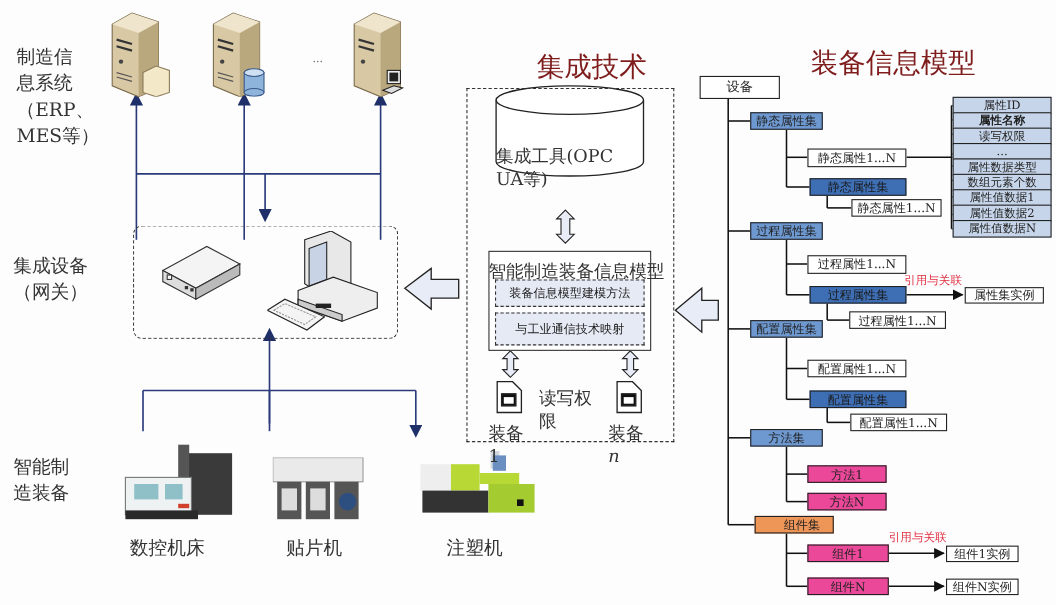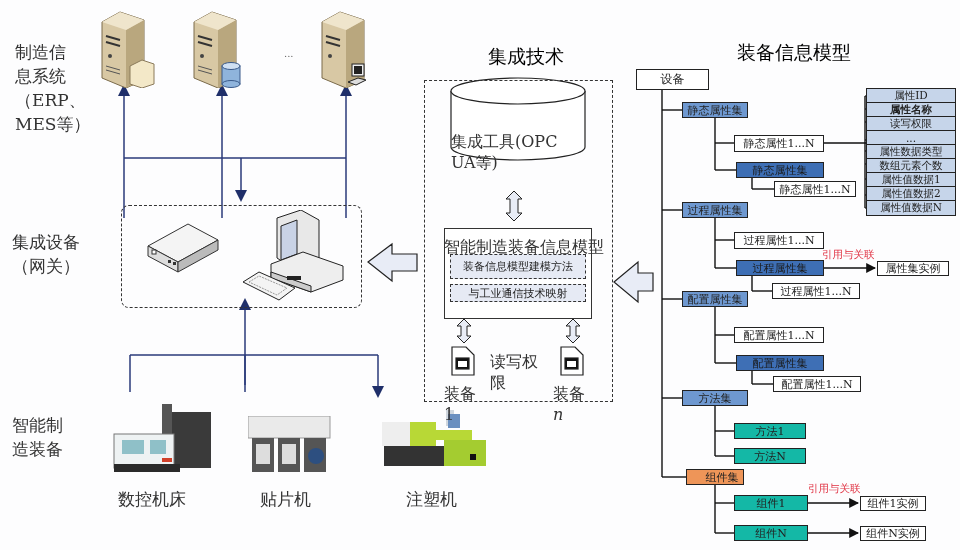--- a/index.html
+++ b/index.html
@@ -1,27 +1,27 @@
 <!DOCTYPE html>
 <html><head>
 <meta charset="utf-8">
 <style>
   html, body { margin:0; padding:0; }
   body { width:960px; height:550px; background:#fdfdfe; position:relative; overflow:hidden;
          font-family:"DejaVu Serif","Liberation Serif",serif; color:#222; }
   .abs { position:absolute; }
   .lbl { position:absolute; font-size:17px; line-height:24px; color:#333; }
-  .title { position:absolute; font-size:19px; color:#000000; }
+  .title { position:absolute; font-size:25px; color:#7f1d1d; }
   svg.wires { position:absolute; left:0; top:0; }
   .box { position:absolute; box-sizing:border-box; border:1.5px solid #222; font-size:11px;
          display:flex; align-items:center; justify-content:center; white-space:nowrap; color:#222; }
   .wbox { background:#fff; }
   .dbox { background:#3e6fb5; color:#1a1a1a; }
   .mbox { background:#6e98d0; }
-  .gbox { background:#14b8a6; }
+  .gbox { background:#ec4899; }
   .obox { background:#ee9558; }
   .cell { position:absolute; box-sizing:border-box; left:866px; width:90px; height:16px;
           background:#c6d5ea; border:1.5px solid #222; font-size:10.5px; display:flex;
           align-items:center; justify-content:center; white-space:nowrap; color:#222; }
   .red { position:absolute; font-size:10.5px; color:#e03040; font-family:"DejaVu Sans",sans-serif; }
   .dash { position:absolute; box-sizing:border-box; border:1.5px dashed #333; border-radius:8px; }
   .mid { position:absolute; font-size:16px; color:#333; text-align:left; }
 </style>
 </head>
 <body>
@@ -245,21 +245,21 @@
 <div class="lbl" style="left:118px;top:487px;">数控机床</div>
 <div class="lbl" style="left:260px;top:487px;">贴片机</div>
 <div class="lbl" style="left:406px;top:487px;">注塑机</div>
 
 <div class="title" style="left:488px;top:44px;">集成技术</div>
 <div class="dash" style="left:424px;top:80px;width:189px;height:322px;border-radius:0;"></div>
 <div class="mid" style="left:451px;top:132px;width:134px;">集成工具(OPC UA等)</div>
 <div class="abs" style="left:444px;top:228px;width:148px;height:91px;border:1.5px solid #333;box-sizing:border-box;background:#fff;"></div>
 <div class="mid" style="left:444px;top:237px;width:174px;">智能制造装备信息模型</div>
 <div class="abs" style="left:450px;top:254px;width:136px;height:25px;border:1.2px dashed #333;box-sizing:border-box;background:#e6eaf4;font-size:11px;display:flex;align-items:center;justify-content:center;">装备信息模型建模方法</div>
-<div class="abs" style="left:450px;top:284px;width:136px;height:18px;border:1.2px dashed #333;box-sizing:border-box;background:#e6eaf4;font-size:11px;display:flex;align-items:center;justify-content:center;">与工业通信技术映射</div>
+<div class="abs" style="left:450px;top:284px;width:136px;height:30px;border:1.2px dashed #333;box-sizing:border-box;background:#e6eaf4;font-size:11px;display:flex;align-items:center;justify-content:center;">与工业通信技术映射</div>
 <div class="mid" style="left:490px;top:352px;width:58px;">读写权限</div>
 <div class="mid" style="left:490px;top:364px;width:58px;color:#666;">...</div>
 <div class="mid" style="left:444px;top:384px;width:40px;">装备1</div>
 <div class="mid" style="left:553px;top:384px;width:40px;"><span>装备</span><i>n</i></div>
 
 <div class="title" style="left:737px;top:40px;">装备信息模型</div>
 
 <div class="box wbox" style="left:636px;top:69px;width:73px;height:21px;font-size:12px;">设备</div>
 
 <div class="box mbox" style="left:682px;top:102px;width:66px;height:16px;">静态属性集</div>
@@ -286,18 +286,18 @@
 
 <div class="box mbox" style="left:682px;top:291px;width:66px;height:16px;">配置属性集</div>
 <div class="box wbox" style="left:734px;top:327px;width:90px;height:16px;">配置属性1...N</div>
 <div class="box dbox" style="left:736px;top:355px;width:88px;height:16px;">配置属性集</div>
 <div class="box wbox" style="left:773px;top:376px;width:88px;height:16px;">配置属性1...N</div>
 
 <div class="box mbox" style="left:682px;top:390px;width:66px;height:16px;">方法集</div>
 <div class="box gbox" style="left:734px;top:423px;width:72px;height:16px;">方法1</div>
 <div class="box gbox" style="left:734px;top:448px;width:72px;height:16px;">方法N</div>
 
-<div class="box obox" style="left:686px;top:469px;width:58px;height:16px;padding-left:14px;">组件集</div>
+<div class="box obox" style="left:686px;top:469px;width:72px;height:16px;padding-left:14px;">组件集</div>
 <div class="red" style="left:808px;top:482px;">引用与关联</div>
 <div class="box gbox" style="left:734px;top:495px;width:74px;height:16px;">组件1</div>
 <div class="box gbox" style="left:734px;top:525px;width:74px;height:16px;">组件N</div>
 <div class="box wbox" style="left:860px;top:496px;width:66px;height:15px;">组件1实例</div>
 <div class="box wbox" style="left:860px;top:526px;width:66px;height:15px;">组件N实例</div>
 
 </body></html>

